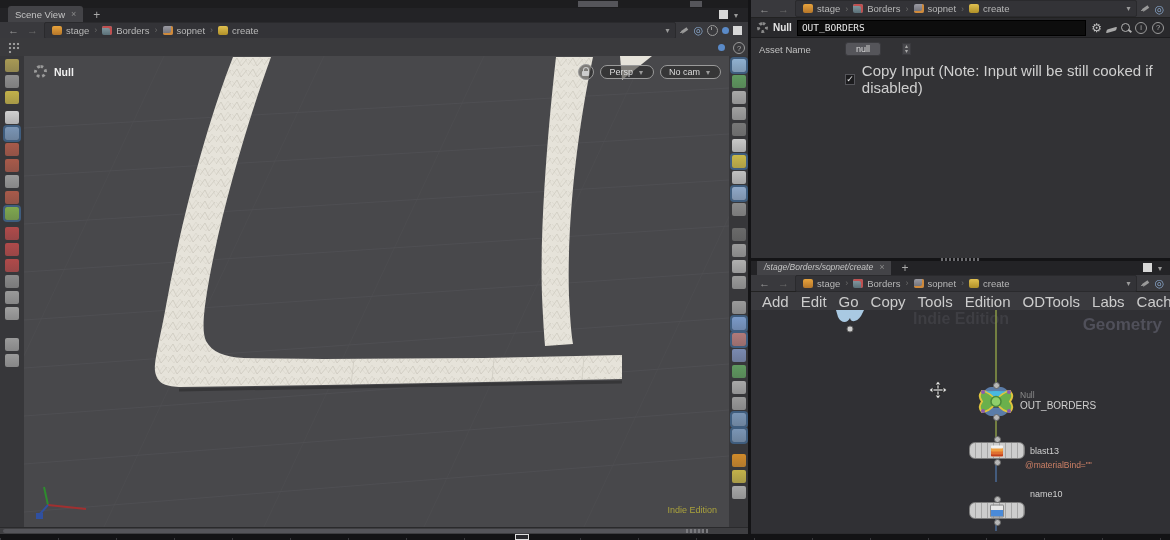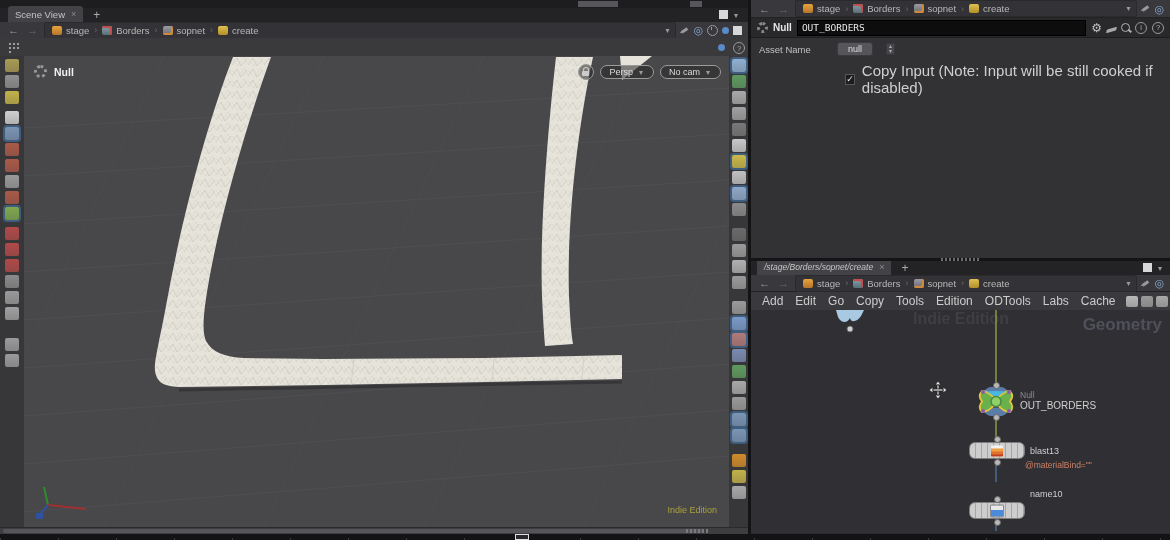--- a/index.html
+++ b/index.html
@@ -45,21 +45,21 @@
   
   .pheader{background:#29292c;display:flex;align-items:center;gap:5px;padding:0 6px;border-bottom:1px solid #1d1d1f;}
   .ptype{color:#e4e4e4;font-weight:bold;font-size:10px;}
   .pname{background:#0d0d0d;color:#e8e8e8;border:1px solid #000;font-family:"DejaVu Sans Mono",monospace;font-size:9.5px;padding:1px 4px;flex:1;height:12px;}
   .prow{display:flex;align-items:center;color:#c0c0c0;font-size:9.5px;}
   .pill{background:#55555a;border:1px solid #3a3a3e;border-radius:3px;color:#dedede;padding:0 10px;font-size:9px;height:12px;display:flex;align-items:center;}
   .spin{display:flex;flex-direction:column;color:#aaa;font-size:6px;line-height:5px;background:#47474b;border:1px solid #3a3a3e;padding:0 2px;margin-left:1px;}
   .cb{width:9px;height:9px;background:#1c1c1e;border:1px solid #55555a;color:#e8e8e8;font-size:9px;line-height:9px;text-align:center;margin-right:7px;}
   
   .menubar{background:#3a3a3e;display:flex;align-items:center;gap:2px;padding:0 6px;border-bottom:1px solid #222;}
-  .menu{color:#cccccc;font-size:12px;padding:2px 5px;}
+  .menu{color:#cccccc;font-size:15px;padding:2px 5px;}
   .mico{width:12px;height:11px;border-radius:2px;margin-left:3px;}
   .netlabel{color:#cfcfcf;font-size:9px;}
   .nodebody{width:54px;height:15px;border-radius:6px;border:1px solid #7e7e7e;background:repeating-linear-gradient(90deg,#cdcdcd 0 5px,#a6a6a6 5px 6px);position:relative;}
   .nodeglyph{position:absolute;left:50%;top:50%;transform:translate(-50%,-50%);width:12px;height:11px;border-radius:1px;background:#e8e8e8;}
   .dot{position:absolute;width:5px;height:5px;border-radius:50%;background:#b8b8b8;border:1px solid #666;}
   .wm{position:absolute;font-weight:bold;pointer-events:none;}
   .anno{color:#cd8066;font-size:8.5px;}
   
   .vpill{border:1px solid #9a9a9a;border-radius:8px;background:rgba(40,40,40,.55);color:#dcdcdc;font-size:9px;padding:1px 8px;display:flex;align-items:center;gap:4px;}
   .lockpill{width:14px;height:14px;border:1px solid #9a9a9a;border-radius:50%;background:rgba(40,40,40,.55);position:relative;}
@@ -300,21 +300,21 @@
       <span class="brush"></span>
       <span class="mag"></span>
       <span class="circle-ic">
           <span>i</span>
         </span>
       <span class="circle-ic">
           <span>?</span>
         </span>
     </div>
 
-    <div class="prow" style="padding:4px 8px;gap:12px;">
+    <div class="prow" style="padding:4px 8px;gap:20px;">
       <span style="width:66px;">Asset Name</span>
       <span class="pill">
           <span>null</span>
         </span>
       <span class="spin">
           <span>▴</span>
           <span>▾</span>
         </span>
     </div>
 

